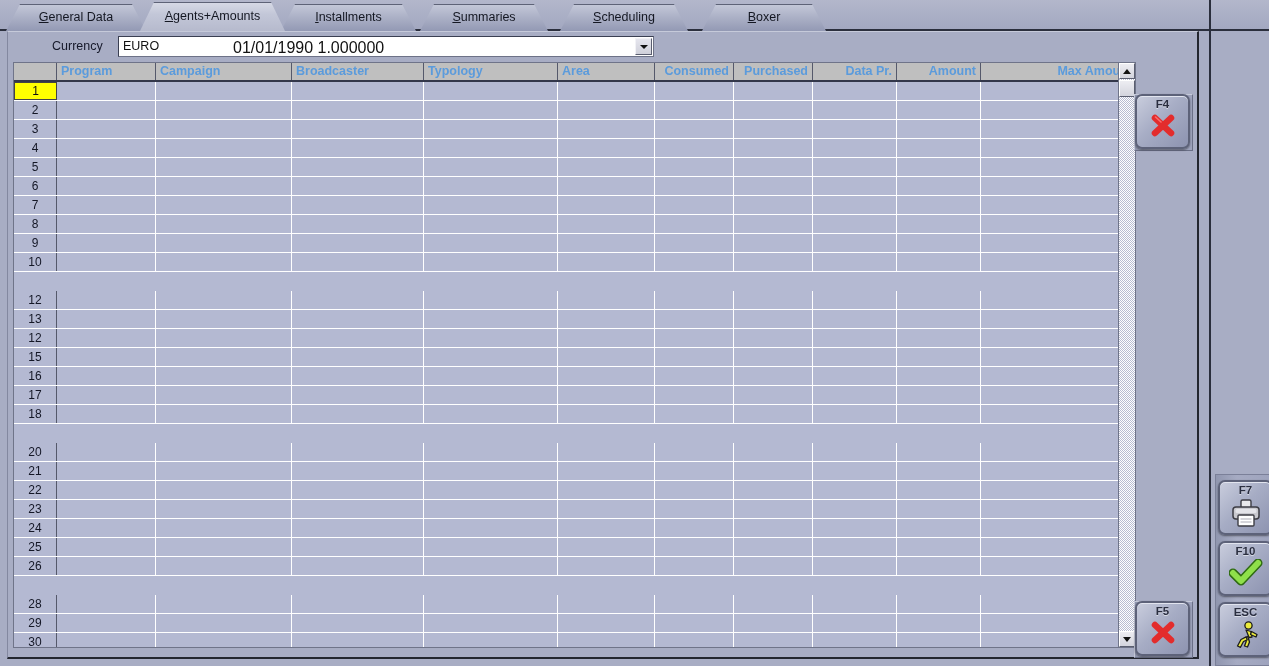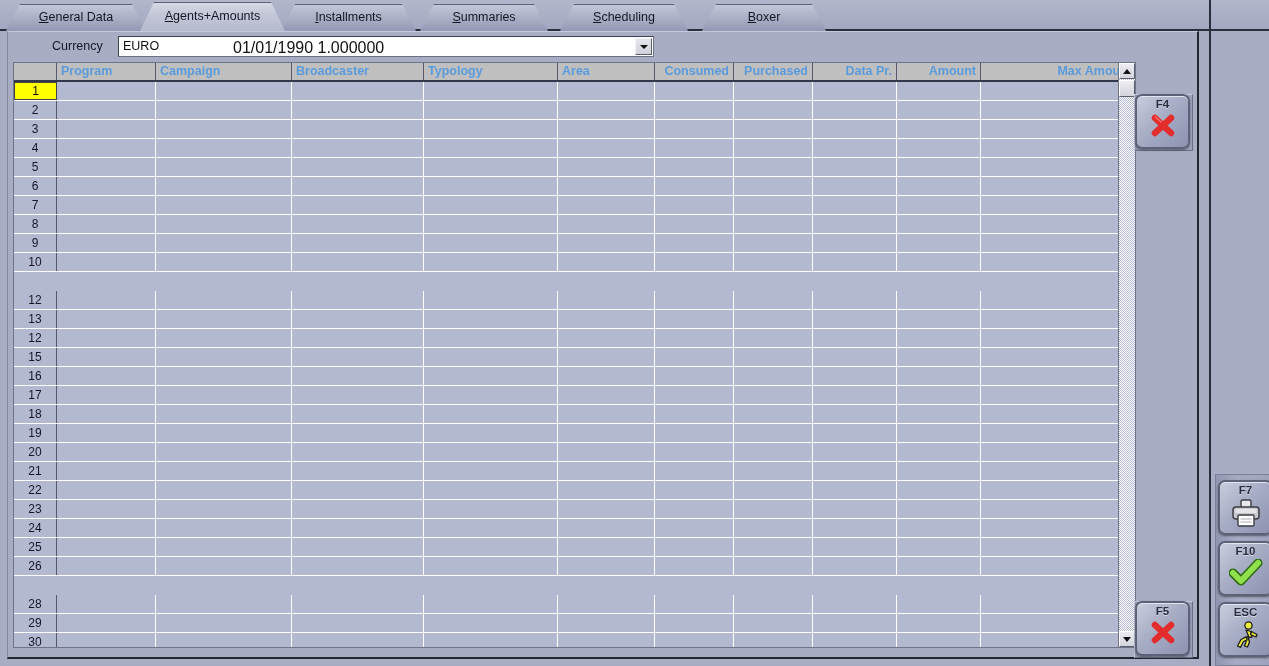--- a/index.html
+++ b/index.html
@@ -548,33 +548,20 @@
             <div class="dcell" style="left: 410px; width: 134px;"></div>
             <div class="dcell" style="left: 544px; width: 97px;"></div>
             <div class="dcell" style="left: 641px; width: 79px;"></div>
             <div class="dcell" style="left: 720px; width: 79px;"></div>
             <div class="dcell" style="left: 799px; width: 84px;"></div>
             <div class="dcell" style="left: 883px; width: 84px;"></div>
             <div class="dcell" style="left: 967px; width: 156px;"></div>
           </div>
           <div class="row" style="top: 323px;">
             <div class="rownum">18</div>
-            <div class="dcell" style="left: 43px; width: 99px;"></div>
-            <div class="dcell" style="left: 142px; width: 136px;"></div>
-            <div class="dcell" style="left: 278px; width: 132px;"></div>
-            <div class="dcell" style="left: 410px; width: 134px;"></div>
-            <div class="dcell" style="left: 544px; width: 97px;"></div>
-            <div class="dcell" style="left: 641px; width: 79px;"></div>
-            <div class="dcell" style="left: 720px; width: 79px;"></div>
-            <div class="dcell" style="left: 799px; width: 84px;"></div>
-            <div class="dcell" style="left: 883px; width: 84px;"></div>
-            <div class="dcell" style="left: 967px; width: 156px;"></div>
-          </div>
-          <div class="row" style="top: 342px;">
-            <div class="rownum">19</div>
             <div class="dcell" style="left: 43px; width: 99px;"></div>
             <div class="dcell" style="left: 142px; width: 136px;"></div>
             <div class="dcell" style="left: 278px; width: 132px;"></div>
             <div class="dcell" style="left: 410px; width: 134px;"></div>
             <div class="dcell" style="left: 544px; width: 97px;"></div>
             <div class="dcell" style="left: 641px; width: 79px;"></div>
             <div class="dcell" style="left: 720px; width: 79px;"></div>
             <div class="dcell" style="left: 799px; width: 84px;"></div>
             <div class="dcell" style="left: 883px; width: 84px;"></div>
             <div class="dcell" style="left: 967px; width: 156px;"></div>

